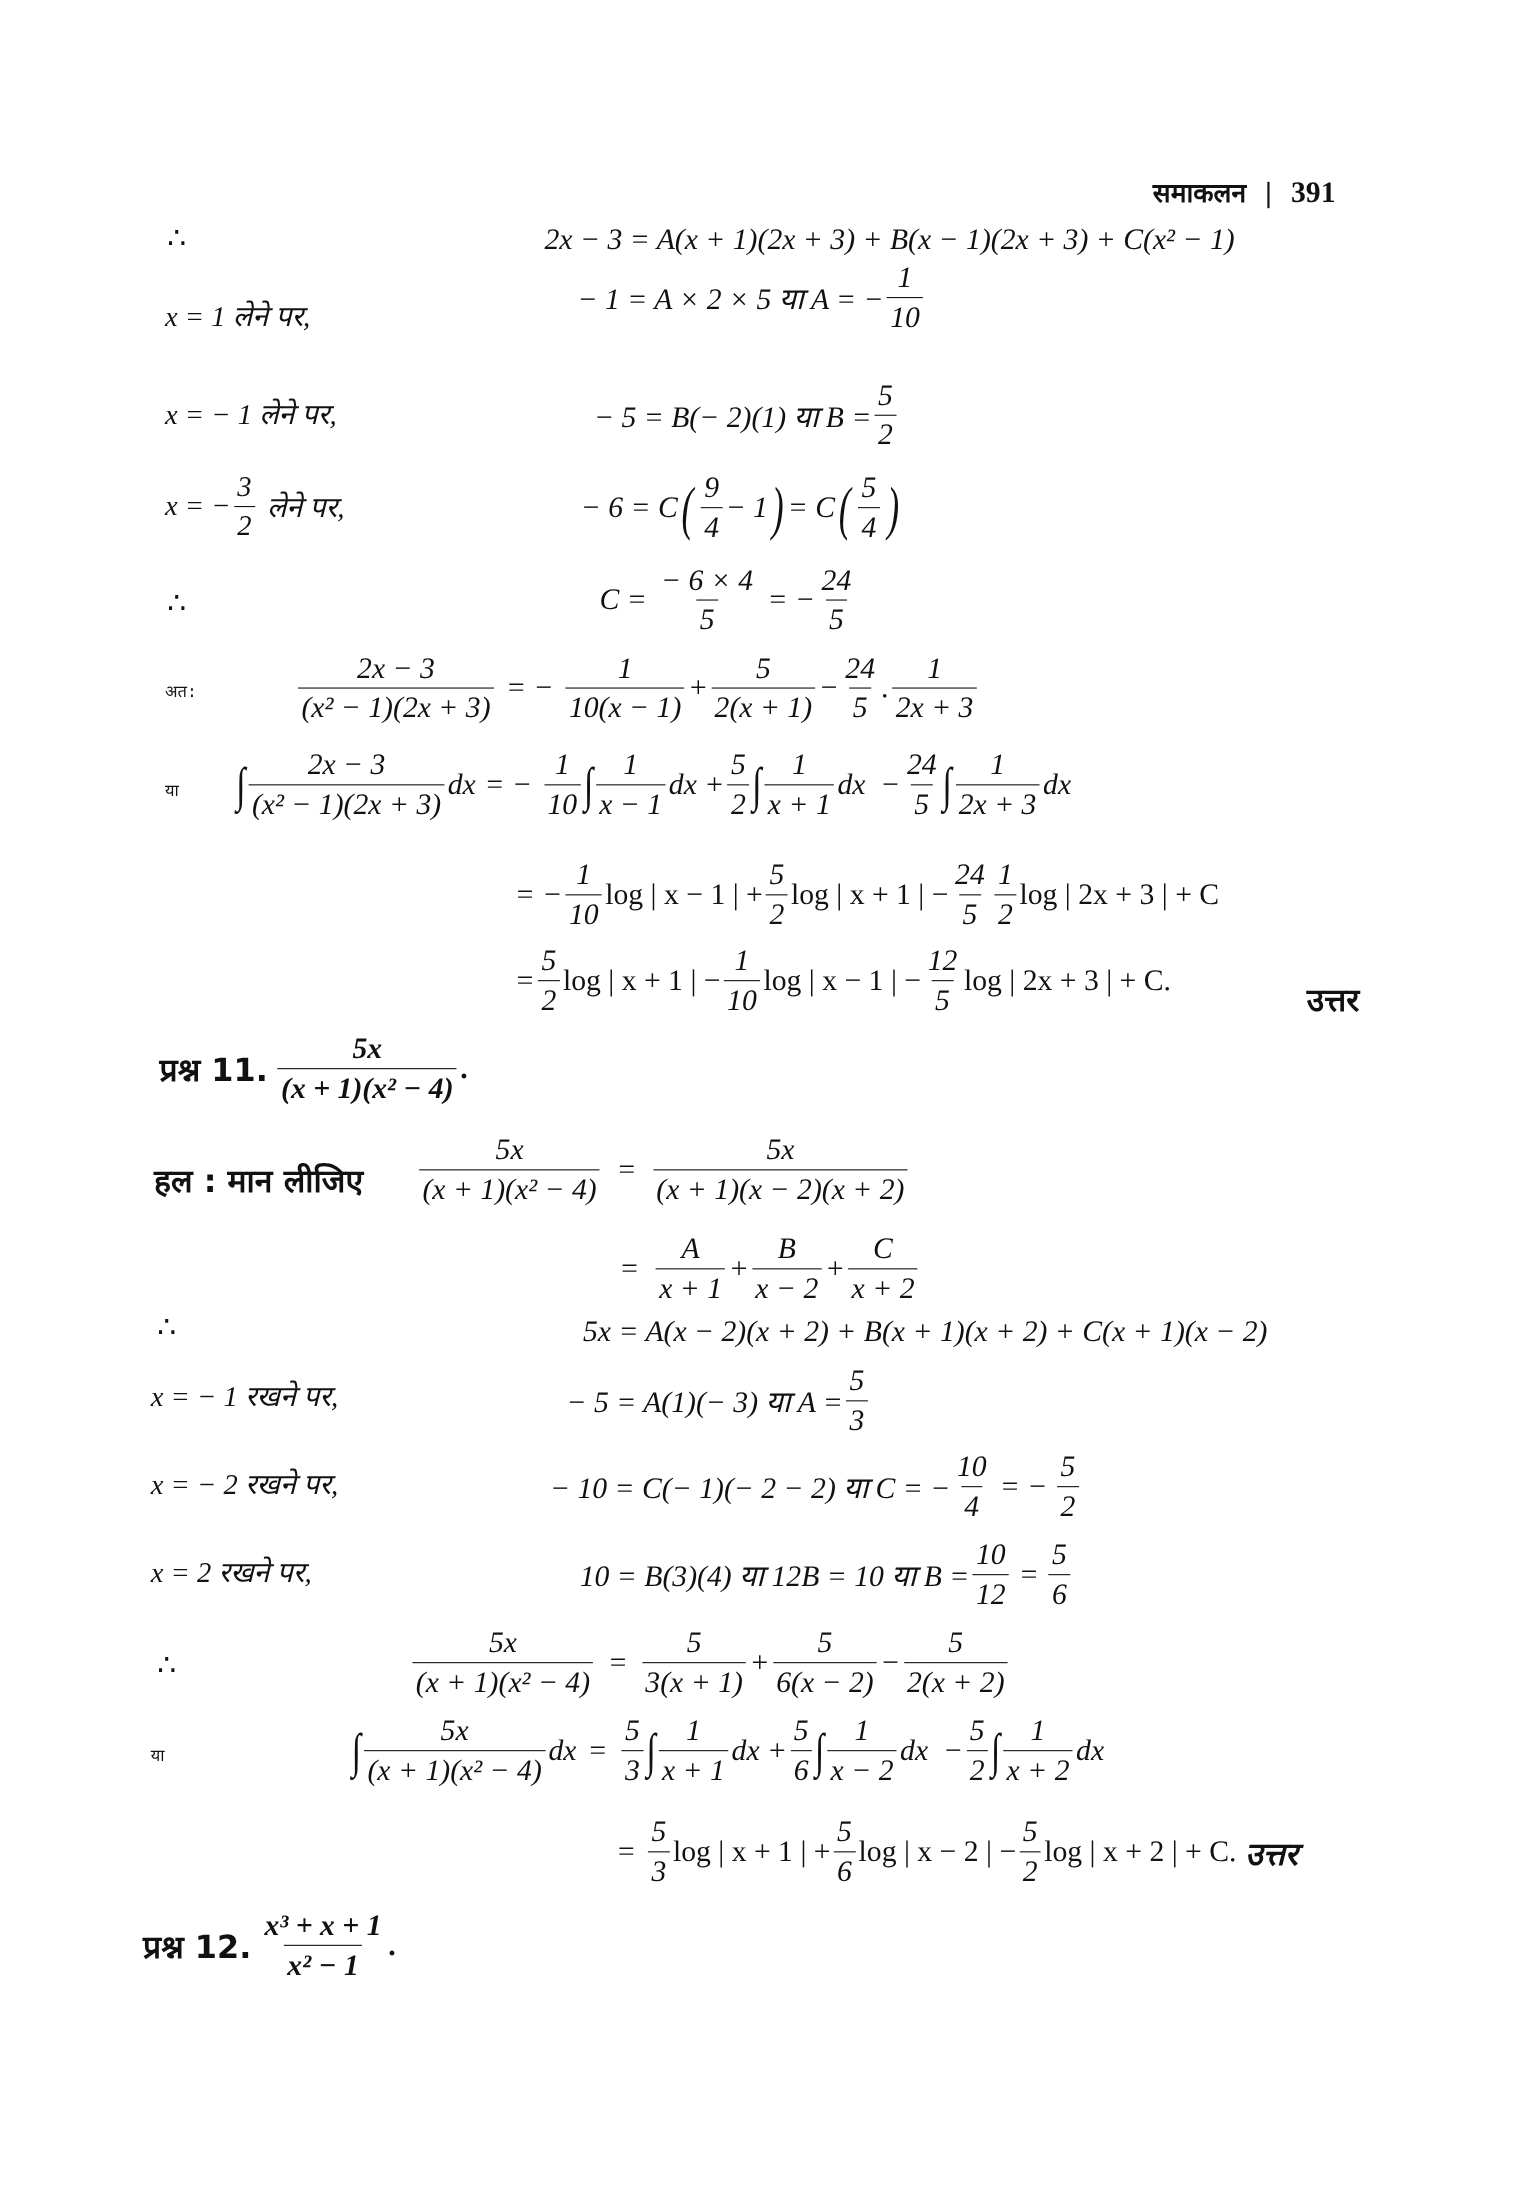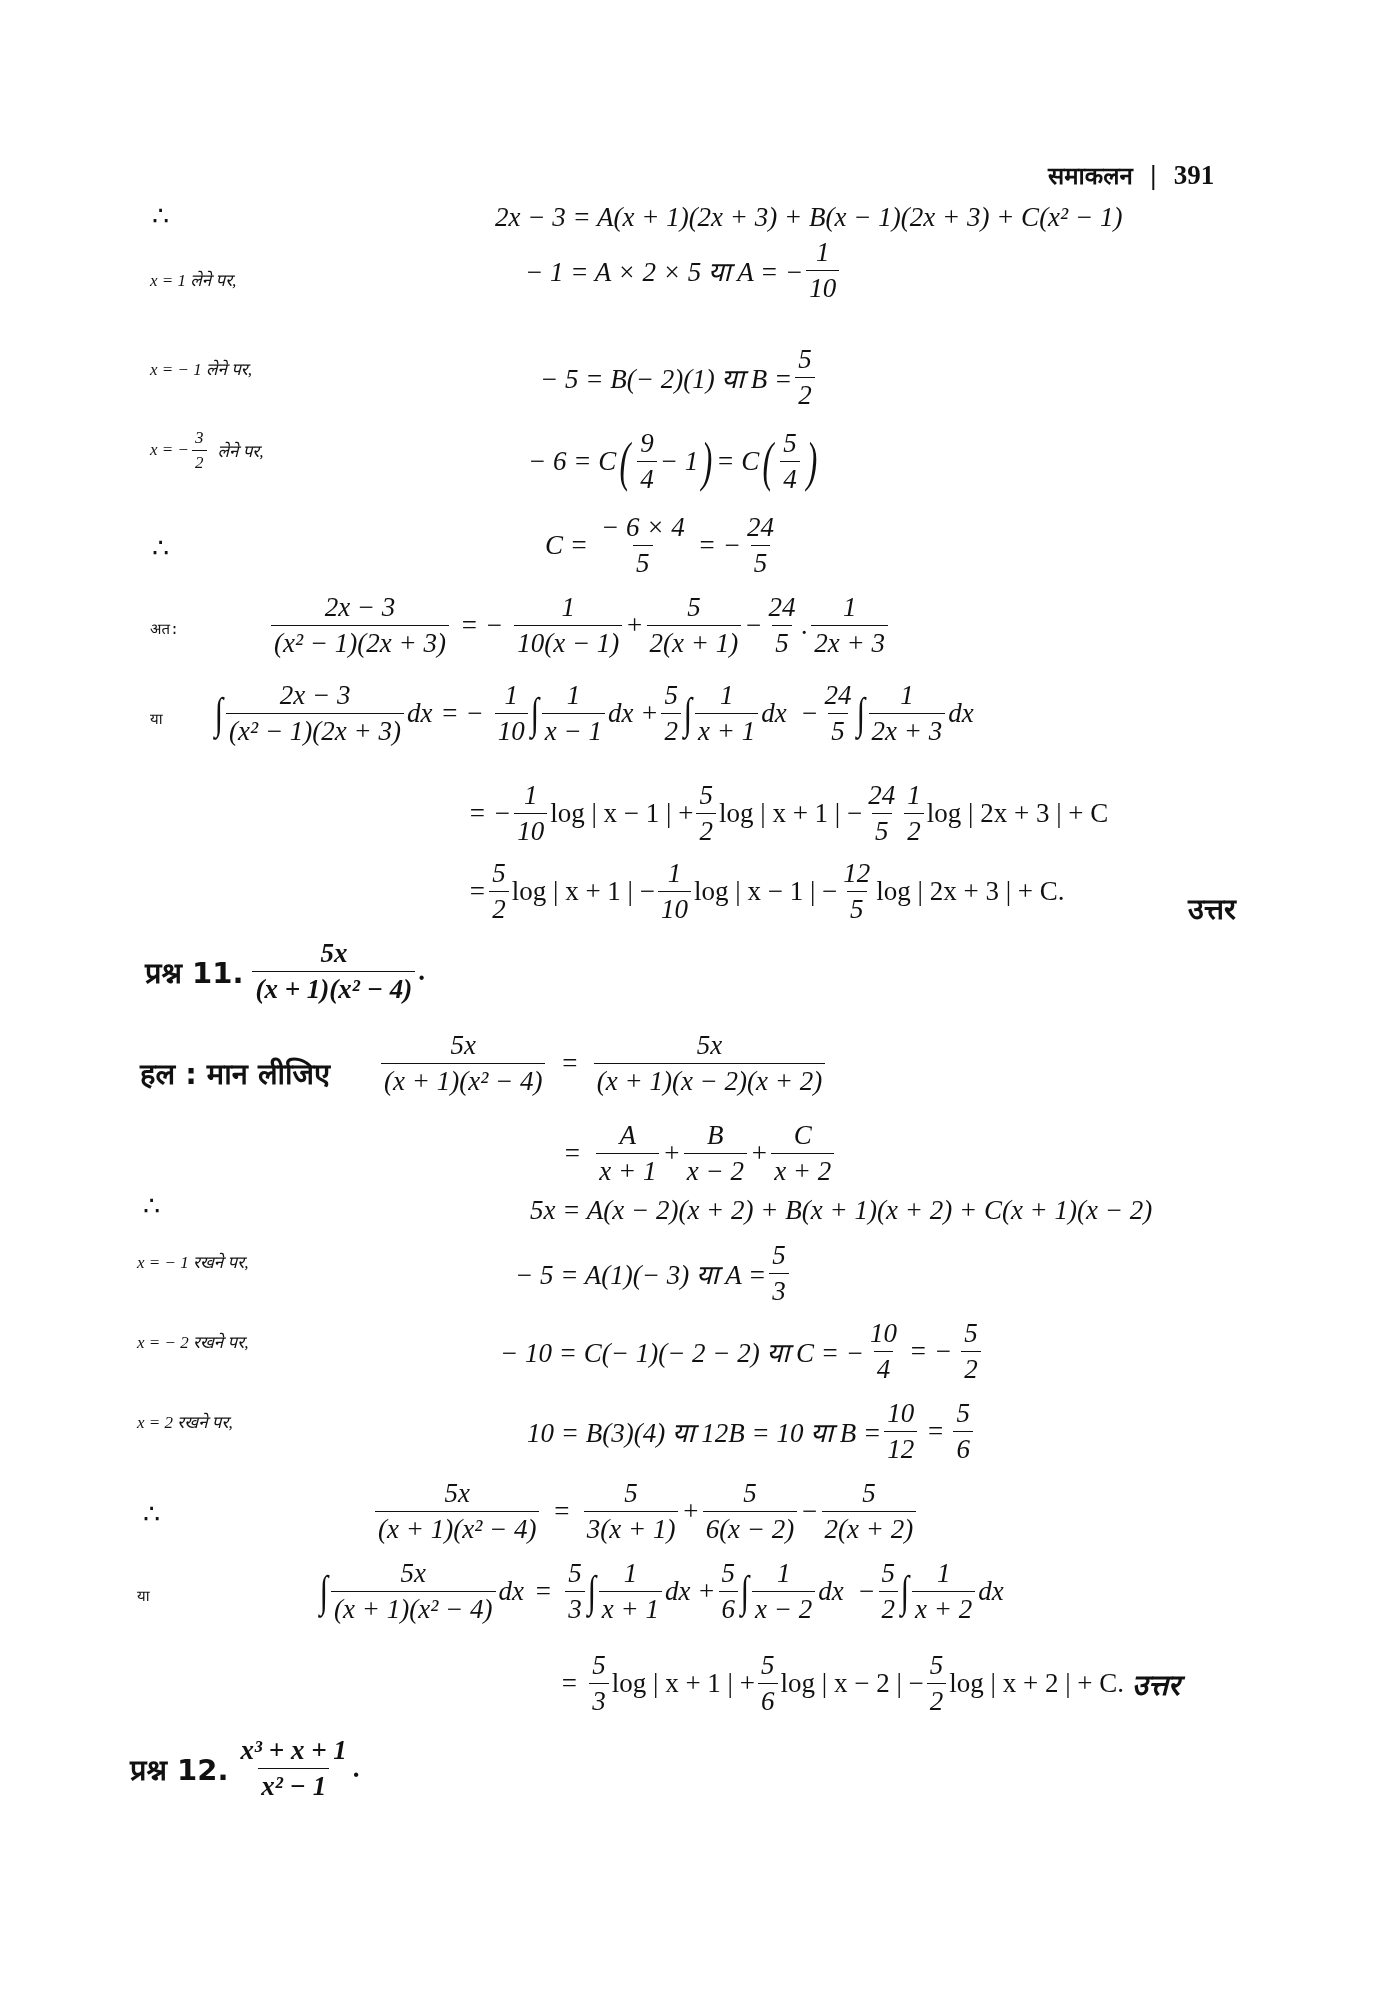--- a/index.html
+++ b/index.html
@@ -8,21 +8,21 @@
   .abs { position:absolute; white-space:nowrap; }
   .i { font-style:italic; }
   .b { font-weight:bold; }
   .frac { display:inline-flex; flex-direction:column; align-items:center; vertical-align:middle; margin:0 3px; line-height:1.15; }
   .frac > .num { padding:0 3px 2px; }
   .frac > .den { border-top:1.6px solid #111; padding:2px 3px 0; }
   .row { display:inline-flex; align-items:center; }
   .int { font-size:44px; font-style:normal; transform:scaleX(0.7); display:inline-block; margin:0 -2px; }
   .paren { font-size:54px; line-height:1; font-weight:lighter; transform:scaleX(0.6); display:inline-block; }
   .hdr { font-family:"DejaVu Sans", sans-serif; font-weight:bold; font-size:24px; }
-  .lbl { font-size:17px; }
+  .lbl { font-size:26px; }
   .dev { font-family:Liberation Mono, monospace; font-size:15px; }
   .devb { font-family:"DejaVu Sans", sans-serif; font-size:29px; font-weight:bold; }
 </style>
 </head>
 <body>
 
 <div class="abs hdr" style="left:1048px; top:158px;">
   <span>समाकलन</span>
   <span style="font-weight:normal;margin:0 8px;">|</span>
   <span style="font-family:'Liberation Serif',serif;font-size:27px;">391</span>

